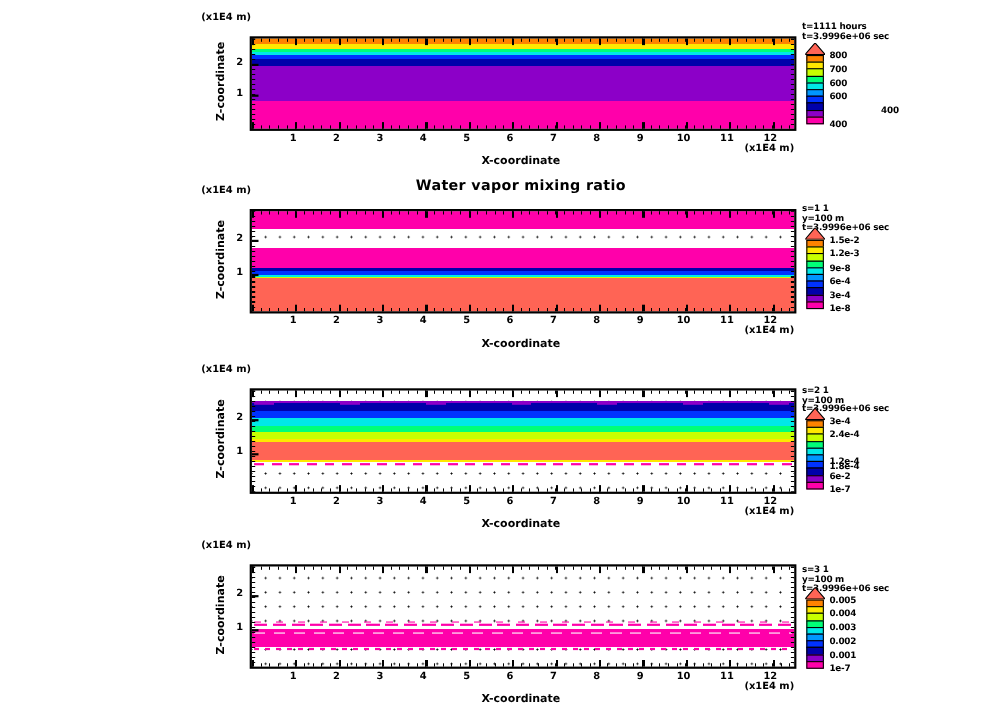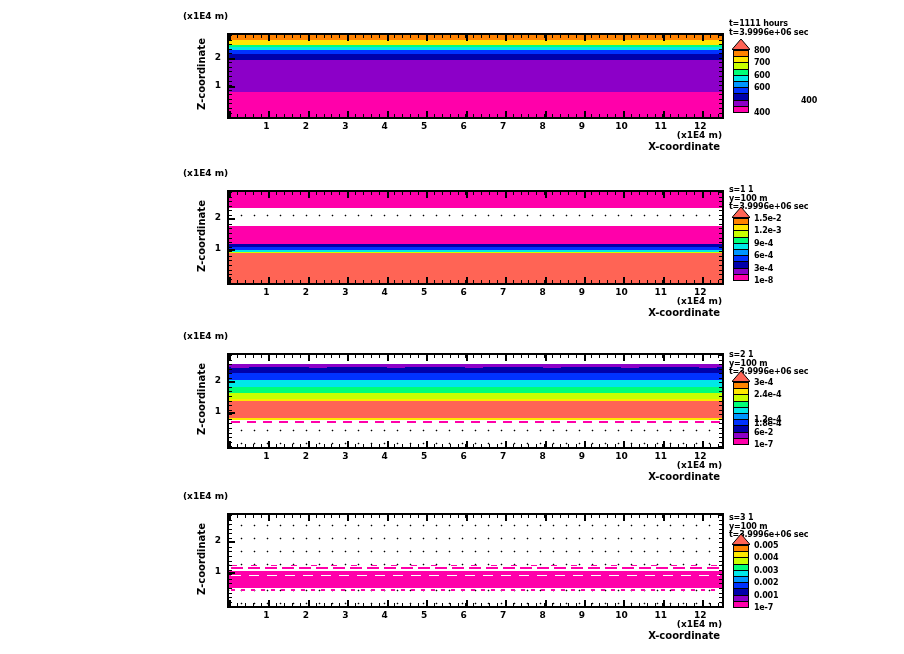--- a/index.html
+++ b/index.html
@@ -13,21 +13,21 @@
        background:repeating-linear-gradient(90deg,#000 0 1px,transparent 1px 7.88px);}
   .tkx.maj{height:6px;background:repeating-linear-gradient(90deg,#000 0 2px,transparent 2px 39.44px);}
   .tky{position:absolute;top:0;bottom:0;width:3px;
        background:repeating-linear-gradient(180deg,#000 0 1px,transparent 1px 4.56px);}
   .ymaj{position:absolute;left:0;width:6px;height:2px;background:#000;}
   .ovl{position:absolute;left:2px;right:2px;}
   .zunit,.xunit{position:absolute;font-size:9px;font-weight:bold;}
   .xunit{width:70px;text-align:right;}
   .ylab{position:absolute;width:100px;height:12px;text-align:center;font-size:10px;
         font-weight:bold;transform:rotate(-90deg);}
-  .xlab{position:absolute;left:227px;width:493px;text-align:right;
+  .xlab{position:absolute;left:227px;width:493px;text-align:center;
         font-size:10px;font-weight:bold;}
   .ytick{position:absolute;width:16px;text-align:right;font-size:9px;font-weight:bold;}
   .xtick{position:absolute;width:30px;text-align:center;font-size:9px;font-weight:bold;}
   .hdr{position:absolute;left:729px;width:170px;font-size:8px;font-weight:bold;
        line-height:8.5px;letter-spacing:-.2px;}
   .cbox{position:absolute;left:733px;width:16px;border:1px solid #000;box-sizing:border-box;}
   .clab{position:absolute;left:754px;width:60px;font-size:8px;font-weight:bold;
         letter-spacing:-.2px;}
 </style>
 </head>
@@ -76,20 +76,21 @@
     <div class="cbox" style="top: 87.2px; height: 7.2px; background: rgb(0, 50, 255);"></div>
     <div class="cbox" style="top: 93.4px; height: 7.2px; background: rgb(0, 0, 170);"></div>
     <div class="cbox" style="top: 99.6px; height: 7.2px; background: rgb(140, 0, 200);"></div>
     <div class="cbox" style="top: 105.8px; height: 7.2px; background: rgb(255, 0, 170);"></div>
     <div class="clab" style="top: 46px;">800</div>
     <div class="clab" style="top: 58.4px;">700</div>
     <div class="clab" style="top: 70.8px;">600</div>
     <div class="clab" style="top: 83.2px;">600</div>
     <div class="clab" style="top: 95.6px; margin-left: 47px;">400</div>
     <div class="clab" style="top: 108px;">400</div>
+    <div class="title" style="top: 162px;">Water vapor mixing ratio</div>
     <div class="zunit" style="left: 183px; top: 168px;">(x1E4 m)</div>
     <div class="ylab" style="left: 152px; top: 229.5px;">Z-coordinate</div>
     <div class="ytick" style="left: 205px; top: 211.663px;">2</div>
     <div class="ytick" style="left: 205px; top: 242.694px;">1</div>
     <div class="plot" style="top: 190px; height: 91px; background-image: linear-gradient(rgb(255, 0, 170) 0%, rgb(255, 0, 170) 18%, transparent 18%, transparent 37%, rgb(255, 0, 170) 37%, rgb(255, 0, 170) 57%, rgb(0, 0, 170) 57%, rgb(0, 0, 170) 60%, rgb(0, 50, 255) 60%, rgb(0, 50, 255) 64%, rgb(0, 232, 232) 64%, rgb(0, 232, 232) 65.5%, rgb(200, 255, 0) 65.5%, rgb(200, 255, 0) 66.8%, rgb(255, 100, 85) 66.8%, rgb(255, 100, 85) 100%), radial-gradient(circle, rgb(0, 0, 0) 0.7px, transparent 1.1px); background-size: 100% 100%, 13px 13px; background-position: 0px 0px, 6px 4px; background-repeat: no-repeat, repeat;">
       <div class="tkx" style="top: 0px;"></div>
       <div class="tkx maj" style="top: 0px;"></div>
       <div class="tkx" style="bottom: 0px;"></div>
       <div class="tkx maj" style="bottom: 0px;"></div>
       <div class="tky" style="left: 0px;"></div>
@@ -122,21 +123,21 @@
     <div class="cbox" style="top: 230.4px; height: 7.2px; background: rgb(200, 255, 0);"></div>
     <div class="cbox" style="top: 236.6px; height: 7.2px; background: rgb(0, 255, 120);"></div>
     <div class="cbox" style="top: 242.8px; height: 7.2px; background: rgb(0, 232, 232);"></div>
     <div class="cbox" style="top: 249px; height: 7.2px; background: rgb(0, 150, 255);"></div>
     <div class="cbox" style="top: 255.2px; height: 7.2px; background: rgb(0, 50, 255);"></div>
     <div class="cbox" style="top: 261.4px; height: 7.2px; background: rgb(0, 0, 170);"></div>
     <div class="cbox" style="top: 267.6px; height: 7.2px; background: rgb(140, 0, 200);"></div>
     <div class="cbox" style="top: 273.8px; height: 7.2px; background: rgb(255, 0, 170);"></div>
     <div class="clab" style="top: 214px;">1.5e-2</div>
     <div class="clab" style="top: 226.4px;">1.2e-3</div>
-    <div class="clab" style="top: 238.8px;">9e-4</div>
+    <div class="clab" style="top: 238.8px;">9e-8</div>
     <div class="clab" style="top: 251.2px;">6e-4</div>
     <div class="clab" style="top: 263.6px;">3e-4</div>
     <div class="clab" style="top: 276px;">1e-8</div>
     <div class="zunit" style="left: 183px; top: 331px;">(x1E4 m)</div>
     <div class="ylab" style="left: 152px; top: 393px;">Z-coordinate</div>
     <div class="ytick" style="left: 205px; top: 374.956px;">2</div>
     <div class="ytick" style="left: 205px; top: 406.328px;">1</div>
     <div class="plot" style="top: 353px; height: 92px; background-image: linear-gradient(transparent 0%, transparent 10%, rgb(140, 0, 200) 10%, rgb(140, 0, 200) 12.5%, rgb(0, 0, 170) 12.5%, rgb(0, 0, 170) 20%, rgb(0, 50, 255) 20%, rgb(0, 50, 255) 27.5%, rgb(0, 232, 232) 27.5%, rgb(0, 232, 232) 35%, rgb(0, 255, 120) 35%, rgb(0, 255, 120) 41%, rgb(200, 255, 0) 41%, rgb(200, 255, 0) 48%, rgb(255, 232, 0) 48%, rgb(255, 232, 0) 50.5%, rgb(255, 100, 85) 50.5%, rgb(255, 100, 85) 68.5%, rgb(255, 232, 0) 68.5%, rgb(255, 232, 0) 70.5%, transparent 70.5%, transparent 100%), radial-gradient(circle, rgb(0, 0, 0) 0.7px, transparent 1.1px); background-size: 100% 100%, 13px 13px; background-position: 0px 0px, 6px 4px; background-repeat: no-repeat, repeat;">
       <div class="ovl" style="top: 11.5%; height: 2px; background: repeating-linear-gradient(90deg, rgb(140, 0, 200) 0px, rgb(140, 0, 200) 18px, transparent 18px, transparent 78px);"></div>
       <div class="ovl" style="top: 72%; height: 2px; background: repeating-linear-gradient(90deg, rgb(255, 0, 170) 0px, rgb(255, 0, 170) 9px, transparent 9px, transparent 16px);"></div>

